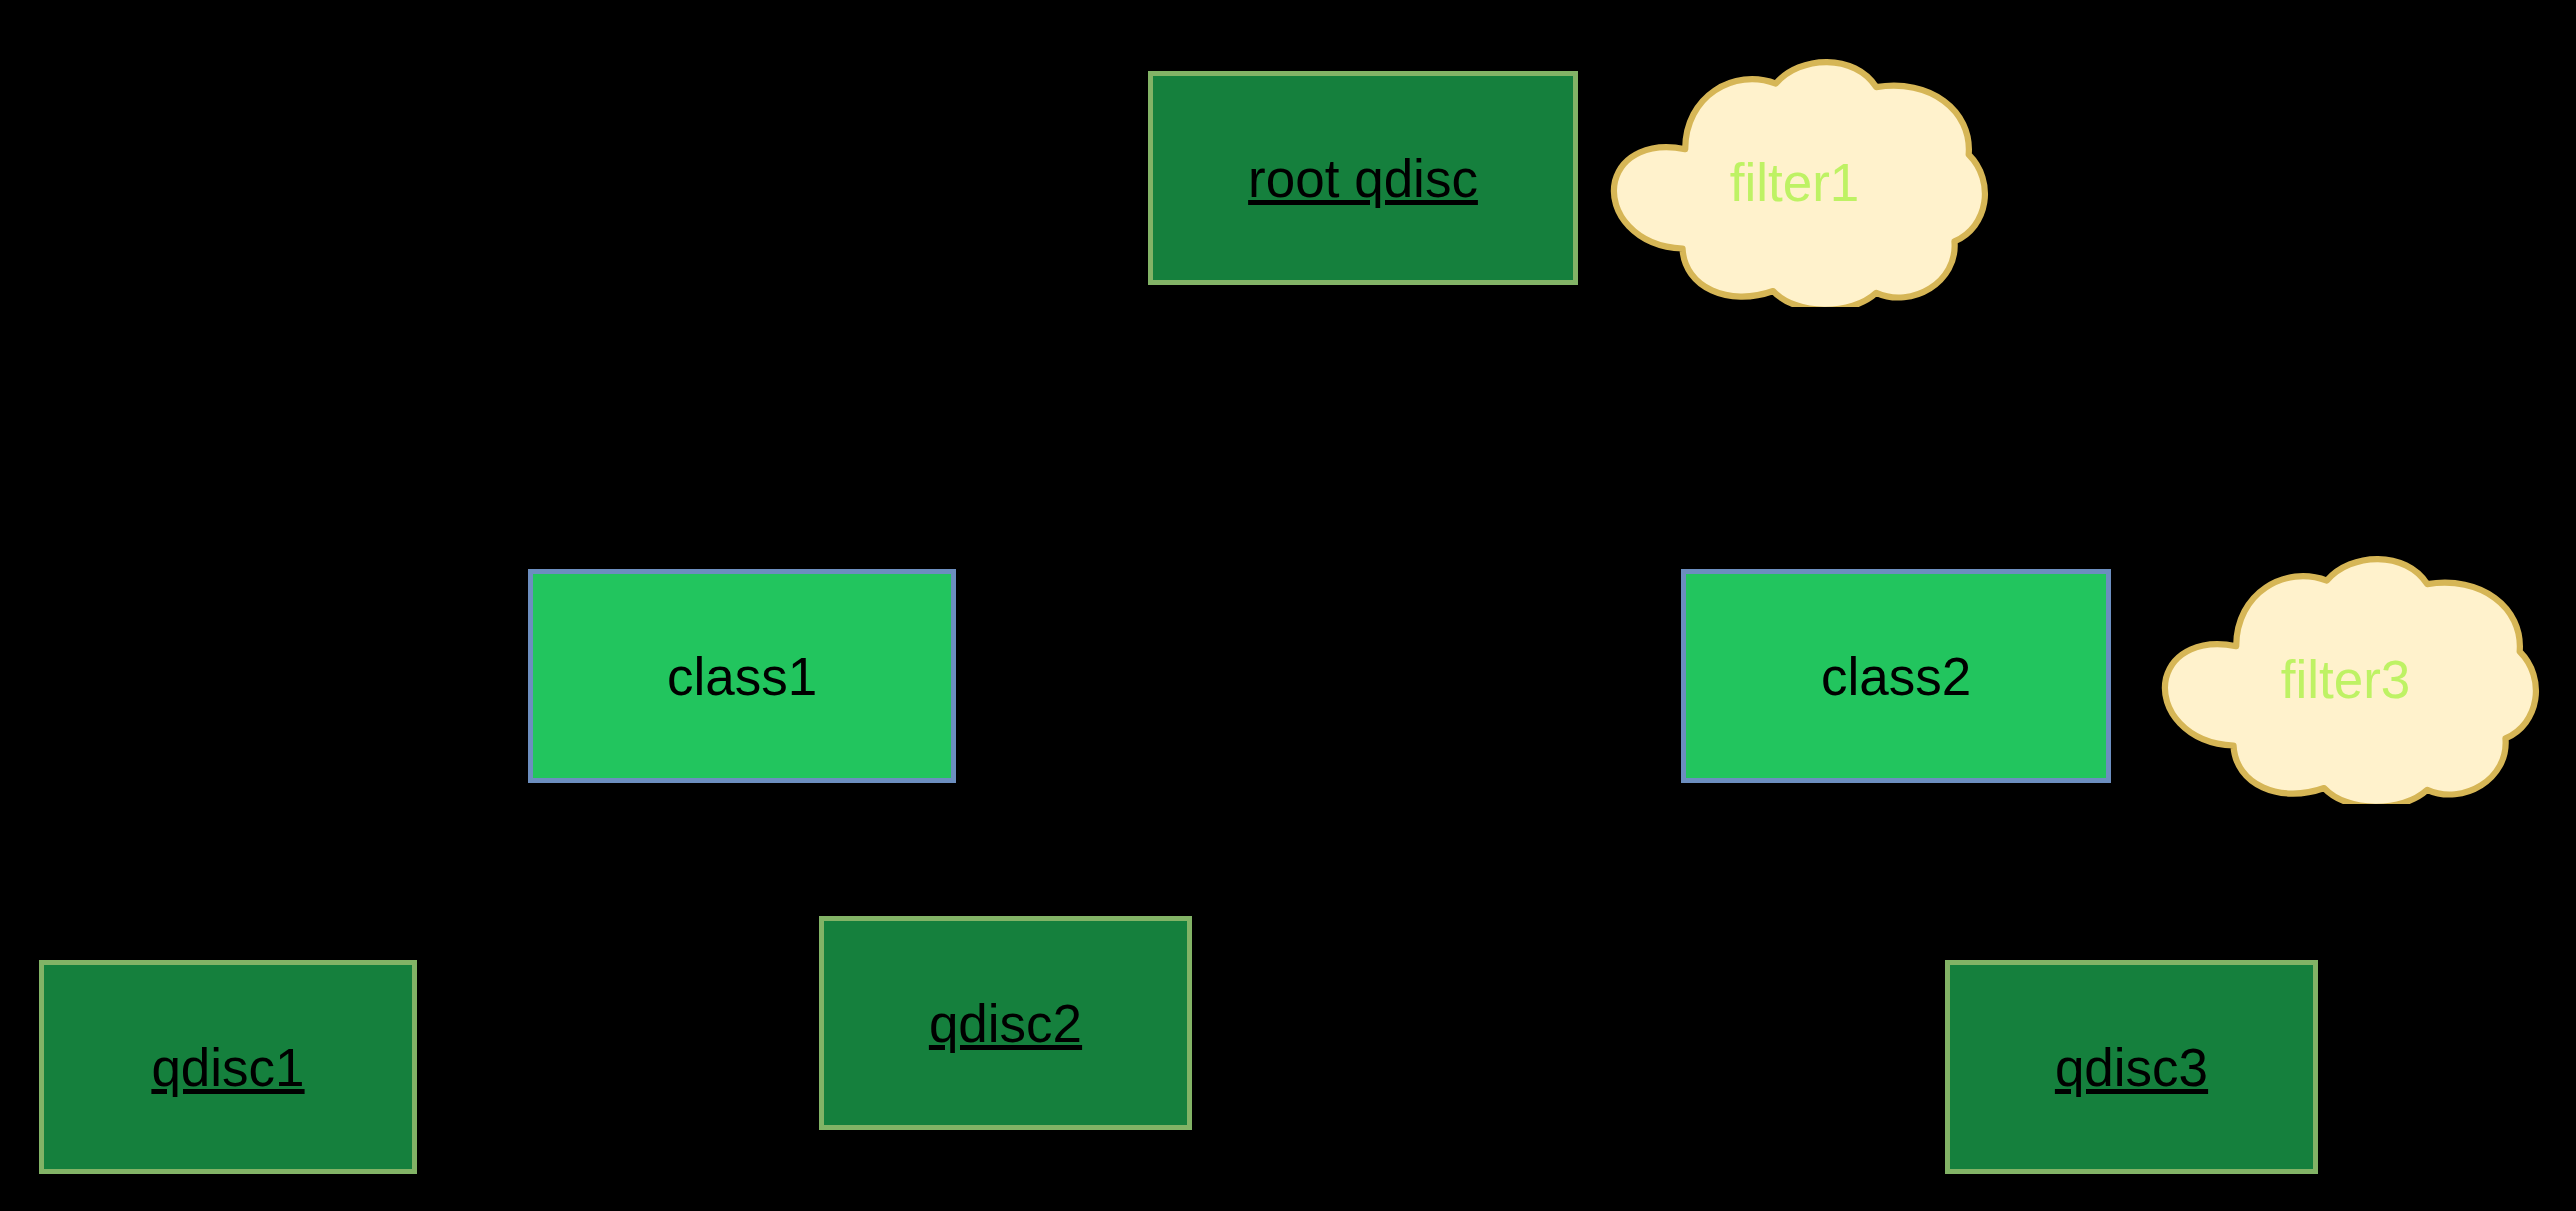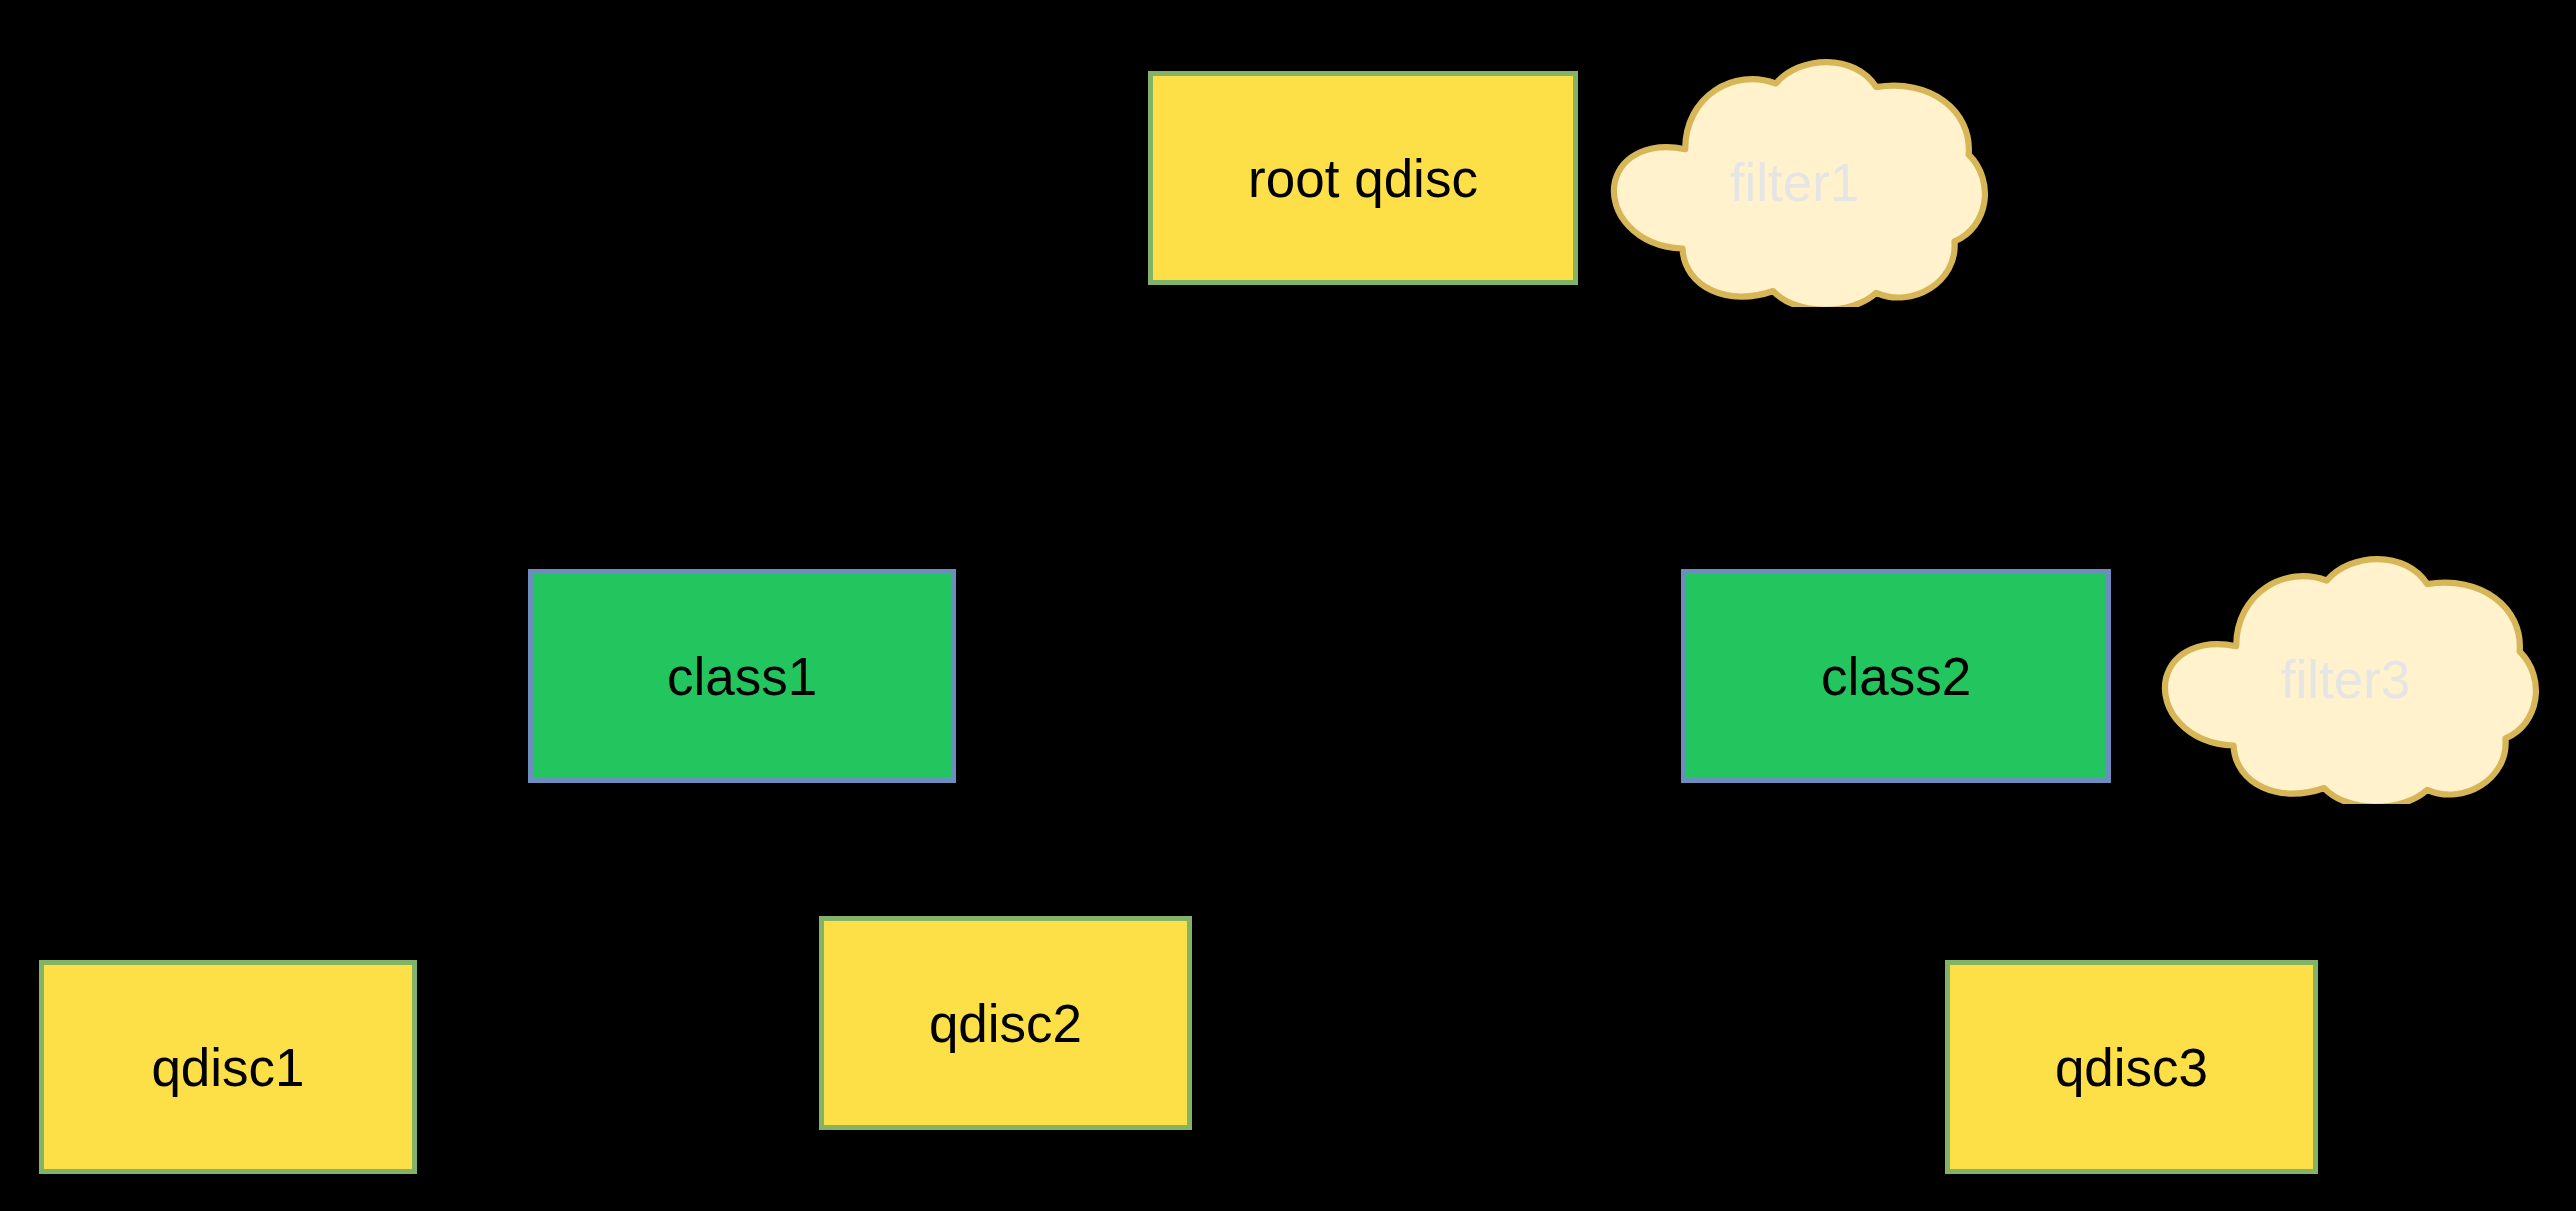--- a/index.html
+++ b/index.html
@@ -26,22 +26,23 @@
     line-height: 1;
     letter-spacing: 0px;
     text-align: center;
     user-select: none;
   }
   .box {
     border-style: solid;
     border-width: 5.3px;
   }
   .qdisc-box {
-    background: #fde047;
+    background: #15803d;
     border-color: #82B366;
+    text-decoration: underline;
   }
   .class-box {
     background: #22c55e;
     border-color: #6C8EBF;
   }
   .cloud-wrap {
     position: absolute;
   }
   .cloud-wrap svg {
     position: absolute;
@@ -49,21 +50,21 @@
     width: 100%;
     height: 100%;
     display: block;
   }
   .cloud-label {
     position: absolute;
     inset: 0;
     display: flex;
     align-items: center;
     justify-content: center;
-    color: #e5e5e5;
+    color: #bef264;
     font-size: 53px;
     line-height: 1;
     pointer-events: none;
   }
   .edge-layer {
     position: absolute;
     inset: 0;
     width: 2576px;
     height: 1212px;
     pointer-events: none;

